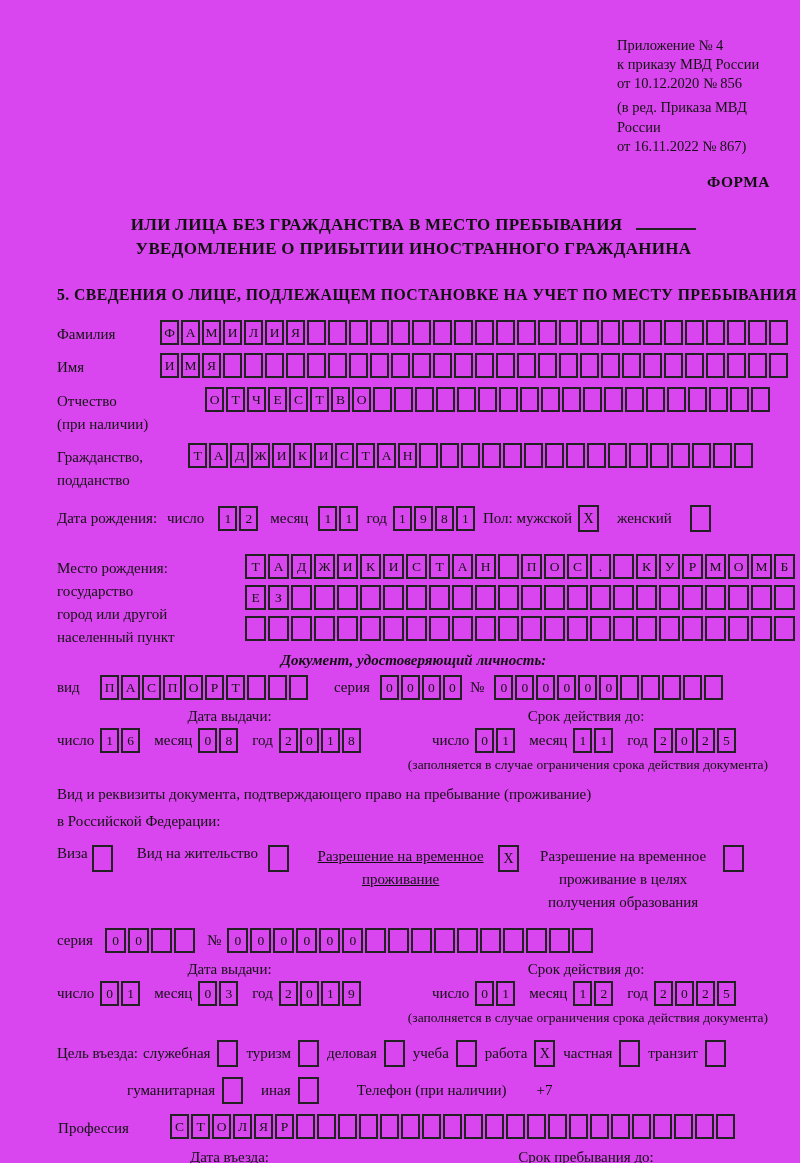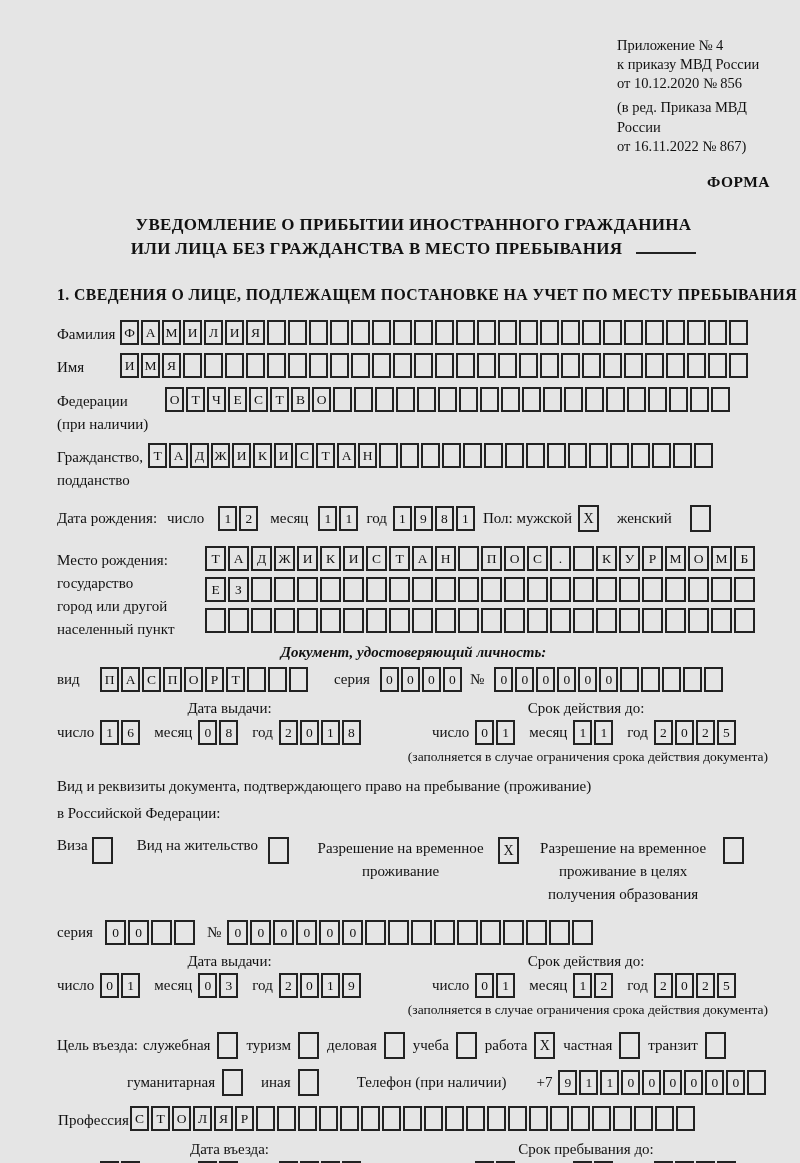--- a/index.html
+++ b/index.html
@@ -1,32 +1,32 @@
 <!DOCTYPE html>
 <html><head>
 <meta charset="utf-8">
 <style>
   * { margin:0; padding:0; box-sizing:content-box; }
   html,body { background:#ffffff; }
   body { width:800px; font-family:"Liberation Serif", serif; color:#111; }
-  .page { width:800px; height:1163px; padding:36px 30px 10px 57px; box-sizing:border-box; overflow:hidden; background:#e5e5e5; }
+  .page { width:800px; height:1163px; padding:36px 30px 10px 57px; box-sizing:border-box; overflow:hidden; background:#d946ef; }
 
   
   .hdr { margin-left:560px; font-size:14.5px; line-height:1.32; }
   .hdr .blk2 { margin-top:5px; }
   .forma { text-align:right; font-weight:bold; font-size:15.5px; margin-top:17px; letter-spacing:0.5px; }
 
   
   .title { text-align:center; font-weight:bold; font-size:17px; margin-top:22px; line-height:1.45; letter-spacing:0.3px; }
   .title .uline { display:inline-block; width:60px; border-bottom:2px solid #222; margin-left:14px; height:14px; }
 
   .sec-head { font-weight:bold; font-size:15.8px; margin-top:24px; letter-spacing:0.4px; white-space:nowrap; }
 
   
-  .row { display:flex; align-items:flex-start; margin-top:7px; }
+  .row { display:flex; align-items:flex-start; margin-top:7px;gap:40px; }
   .lbl { font-size:15px; line-height:1.55; padding-top:3px; }
   .w63  { flex:0 0 63px; }
   .w91  { flex:0 0 91px; }
   .w108 { flex:0 0 108px; }
   .w148 { flex:0 0 148px; }
   .w73  { flex:0 0 73px;text-align:center; }
   .boxes { white-space:nowrap; }
   .box { display:inline-block; width:15px; height:21px; border:2px solid #222; margin-right:2px;
          text-align:center; font-size:13.5px; line-height:21px; vertical-align:middle; }
   .wide .box { width:17px; }
@@ -53,21 +53,21 @@
   .dright { flex:1; padding-left:30px; }
   .note { text-align:right; font-size:13.5px; margin-top:4px; padding-right:2px; }
 
   .para { font-size:15px; line-height:1.8; margin-top:8px; }
 
   
   .res-opts { display:flex; align-items:flex-start; margin-top:10px; }
   .opt { display:flex; align-items:flex-start;justify-content:flex-end; }
   .opt .t { font-size:15px; }
   .opt .cb { margin-left:10px; flex:0 0 auto; }
-  .opt .c2 { width:175px; text-align:center; line-height:1.55; }
+  .opt .c2 { width:175px; text-align:center; line-height:1.55;text-decoration:underline; }
   .opt .c3 { width:180px; text-align:center; line-height:1.55; }
 
   .purp { display:flex; align-items:center; margin-top:14px; flex-wrap:nowrap; }
   .purp .t { font-size:15px; white-space:nowrap; }
   .purp .cb { margin:0 8px 0 7px; }
   .purp .cb:last-child { margin-right:0; }
 </style>
 </head>
 <body>
 
@@ -79,39 +79,39 @@
     <div>от 10.12.2020 № 856</div>
     <div class="blk2">
       <div>(в ред. Приказа МВД России</div>
       <div>от 16.11.2022 № 867)</div>
     </div>
   </div>
 
   <div class="forma">ФОРМА</div>
 
   <div class="title">
+    <div><span>ИЛИ ЛИЦА БЕЗ ГРАЖДАНСТВА В МЕСТО ПРЕБЫВАНИЯ</span><span class="uline"></span></div>
     <div>УВЕДОМЛЕНИЕ О ПРИБЫТИИ ИНОСТРАННОГО ГРАЖДАНИНА</div>
-    <div><span>ИЛИ ЛИЦА БЕЗ ГРАЖДАНСТВА В МЕСТО ПРЕБЫВАНИЯ</span><span class="uline"></span></div>
-  </div>
-
-  <div class="sec-head">1. СВЕДЕНИЯ О ЛИЦЕ, ПОДЛЕЖАЩЕМ ПОСТАНОВКЕ НА УЧЕТ ПО МЕСТУ ПРЕБЫВАНИЯ</div>
+  </div>
+
+  <div class="sec-head">5. СВЕДЕНИЯ О ЛИЦЕ, ПОДЛЕЖАЩЕМ ПОСТАНОВКЕ НА УЧЕТ ПО МЕСТУ ПРЕБЫВАНИЯ</div>
 
   <div class="row" style="margin-top:16px">
     <div class="lbl w63">Фамилия</div>
     <div class="boxes"><span class="box">Ф</span><span class="box">А</span><span class="box">М</span><span class="box">И</span><span class="box">Л</span><span class="box">И</span><span class="box">Я</span><span class="box"></span><span class="box"></span><span class="box"></span><span class="box"></span><span class="box"></span><span class="box"></span><span class="box"></span><span class="box"></span><span class="box"></span><span class="box"></span><span class="box"></span><span class="box"></span><span class="box"></span><span class="box"></span><span class="box"></span><span class="box"></span><span class="box"></span><span class="box"></span><span class="box"></span><span class="box"></span><span class="box"></span><span class="box"></span><span class="box"></span></div>
   </div>
 
   <div class="row">
     <div class="lbl w63">Имя</div>
     <div class="boxes"><span class="box">И</span><span class="box">М</span><span class="box">Я</span><span class="box"></span><span class="box"></span><span class="box"></span><span class="box"></span><span class="box"></span><span class="box"></span><span class="box"></span><span class="box"></span><span class="box"></span><span class="box"></span><span class="box"></span><span class="box"></span><span class="box"></span><span class="box"></span><span class="box"></span><span class="box"></span><span class="box"></span><span class="box"></span><span class="box"></span><span class="box"></span><span class="box"></span><span class="box"></span><span class="box"></span><span class="box"></span><span class="box"></span><span class="box"></span><span class="box"></span></div>
   </div>
 
   <div class="row">
     <div class="lbl w108">
-      <div>Федерации</div>
+      <div>Отчество</div>
       <div>(при наличии)</div>
     </div>
     <div class="boxes"><span class="box">О</span><span class="box">Т</span><span class="box">Ч</span><span class="box">Е</span><span class="box">С</span><span class="box">Т</span><span class="box">В</span><span class="box">О</span><span class="box"></span><span class="box"></span><span class="box"></span><span class="box"></span><span class="box"></span><span class="box"></span><span class="box"></span><span class="box"></span><span class="box"></span><span class="box"></span><span class="box"></span><span class="box"></span><span class="box"></span><span class="box"></span><span class="box"></span><span class="box"></span><span class="box"></span><span class="box"></span><span class="box"></span></div>
   </div>
 
   <div class="row">
     <div class="lbl w91">
       <div>Гражданство,</div>
       <div>подданство</div>
     </div>
@@ -125,21 +125,21 @@
     <span class="t ml10">месяц</span>
     <span class="boxes ml10"><span class="box">1</span><span class="box">1</span></span>
     <span class="t ml6">год</span>
     <span class="boxes ml6"><span class="box">1</span><span class="box">9</span><span class="box">8</span><span class="box">1</span></span>
     <span class="t ml6">Пол: мужской</span>
     <span class="cb ml6">X</span>
     <span class="t ml18">женский</span>
     <span class="cb ml18"></span>
   </div>
 
-  <div class="row wide" style="margin-top:14px">
+  <div class="row wide" style="margin-top:22px">
     <div class="lbl w148">
       <div>Место рождения:</div>
       <div>государство</div>
       <div>город или другой</div>
       <div>населенный пункт</div>
     </div>
     <div>
       <div class="boxrow"><span class="box">Т</span><span class="box">А</span><span class="box">Д</span><span class="box">Ж</span><span class="box">И</span><span class="box">К</span><span class="box">И</span><span class="box">С</span><span class="box">Т</span><span class="box">А</span><span class="box">Н</span><span class="box"></span><span class="box">П</span><span class="box">О</span><span class="box">С</span><span class="box">.</span><span class="box"></span><span class="box">К</span><span class="box">У</span><span class="box">Р</span><span class="box">М</span><span class="box">О</span><span class="box">М</span><span class="box">Б</span></div>
       <div class="boxrow"><span class="box">Е</span><span class="box">З</span><span class="box"></span><span class="box"></span><span class="box"></span><span class="box"></span><span class="box"></span><span class="box"></span><span class="box"></span><span class="box"></span><span class="box"></span><span class="box"></span><span class="box"></span><span class="box"></span><span class="box"></span><span class="box"></span><span class="box"></span><span class="box"></span><span class="box"></span><span class="box"></span><span class="box"></span><span class="box"></span><span class="box"></span><span class="box"></span></div>
       <div class="boxrow"><span class="box"></span><span class="box"></span><span class="box"></span><span class="box"></span><span class="box"></span><span class="box"></span><span class="box"></span><span class="box"></span><span class="box"></span><span class="box"></span><span class="box"></span><span class="box"></span><span class="box"></span><span class="box"></span><span class="box"></span><span class="box"></span><span class="box"></span><span class="box"></span><span class="box"></span><span class="box"></span><span class="box"></span><span class="box"></span><span class="box"></span><span class="box"></span></div>
@@ -254,21 +254,20 @@
       <span class="cb"></span>
   </div>
 
   <div class="purp" style="margin-top:10px; padding-left:70px">
     <span class="t">гуманитарная</span>
       <span class="cb"></span>
     <span class="t ml10">иная</span>
       <span class="cb"></span>
     <span class="t ml30">Телефон (при наличии)</span>
     <span class="t ml30">+7</span>
-    <span class="boxes ml6"><span class="box">9</span><span class="box">1</span><span class="box">1</span><span class="box">0</span><span class="box">0</span><span class="box">0</span><span class="box">0</span><span class="box">0</span><span class="box">0</span><span class="box"></span></span>
   </div>
 
   <div class="row" style="margin-top:10px">
     <div class="lbl w73">Профессия</div>
     <div class="boxes"><span class="box">С</span><span class="box">Т</span><span class="box">О</span><span class="box">Л</span><span class="box">Я</span><span class="box">Р</span><span class="box"></span><span class="box"></span><span class="box"></span><span class="box"></span><span class="box"></span><span class="box"></span><span class="box"></span><span class="box"></span><span class="box"></span><span class="box"></span><span class="box"></span><span class="box"></span><span class="box"></span><span class="box"></span><span class="box"></span><span class="box"></span><span class="box"></span><span class="box"></span><span class="box"></span><span class="box"></span><span class="box"></span></div>
   </div>
 
   <div class="dheads">
     <div class="h1">Дата въезда:</div>
     <div class="h2">Срок пребывания до:</div>

